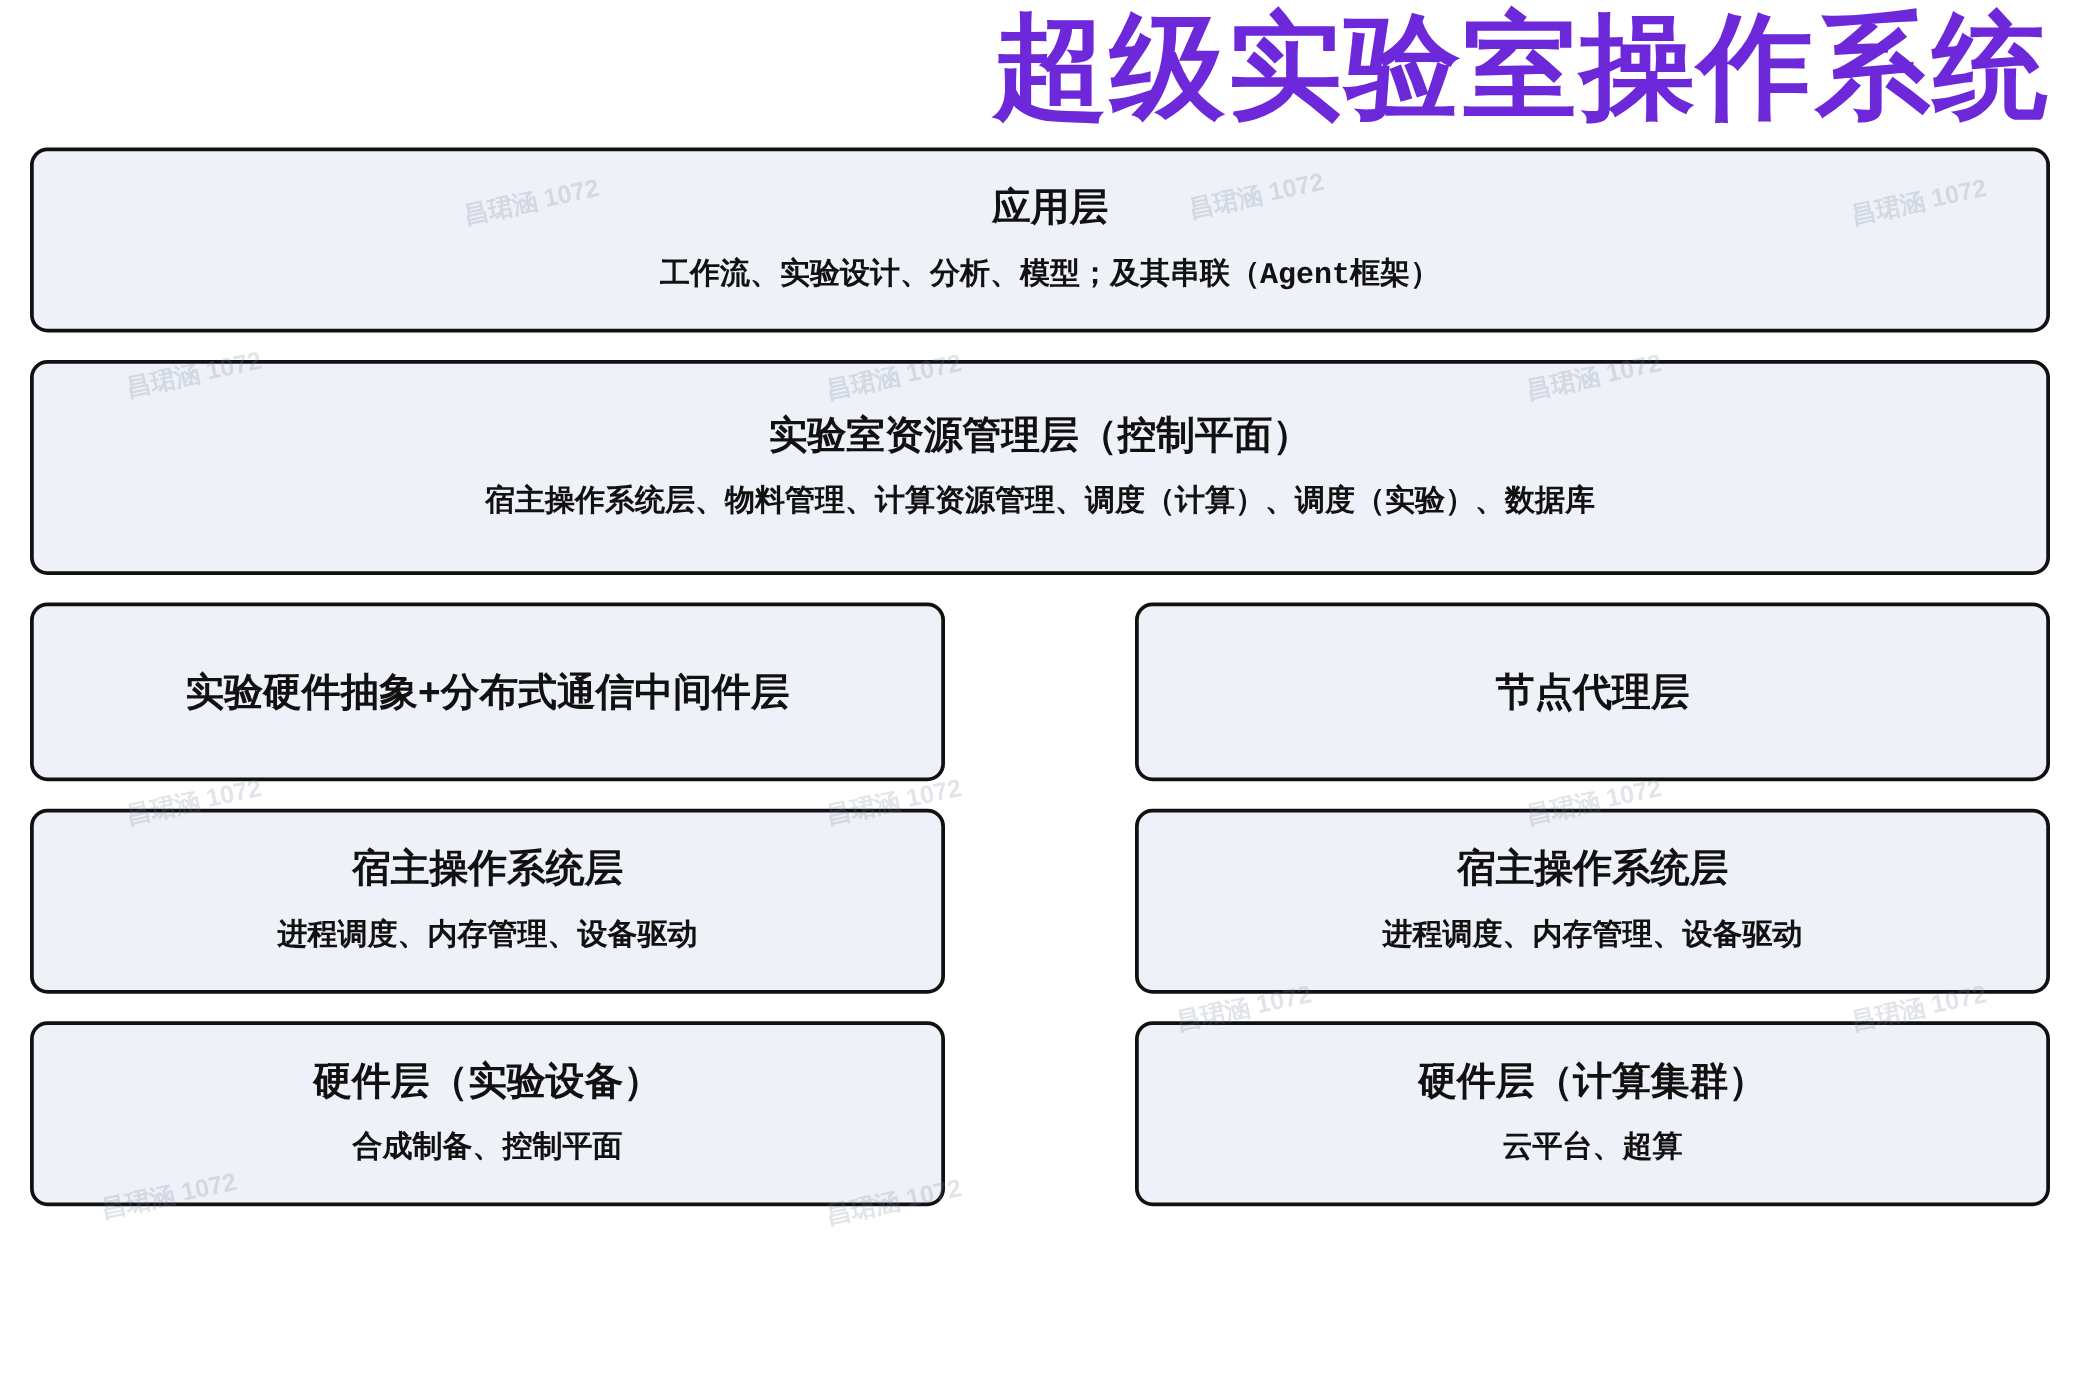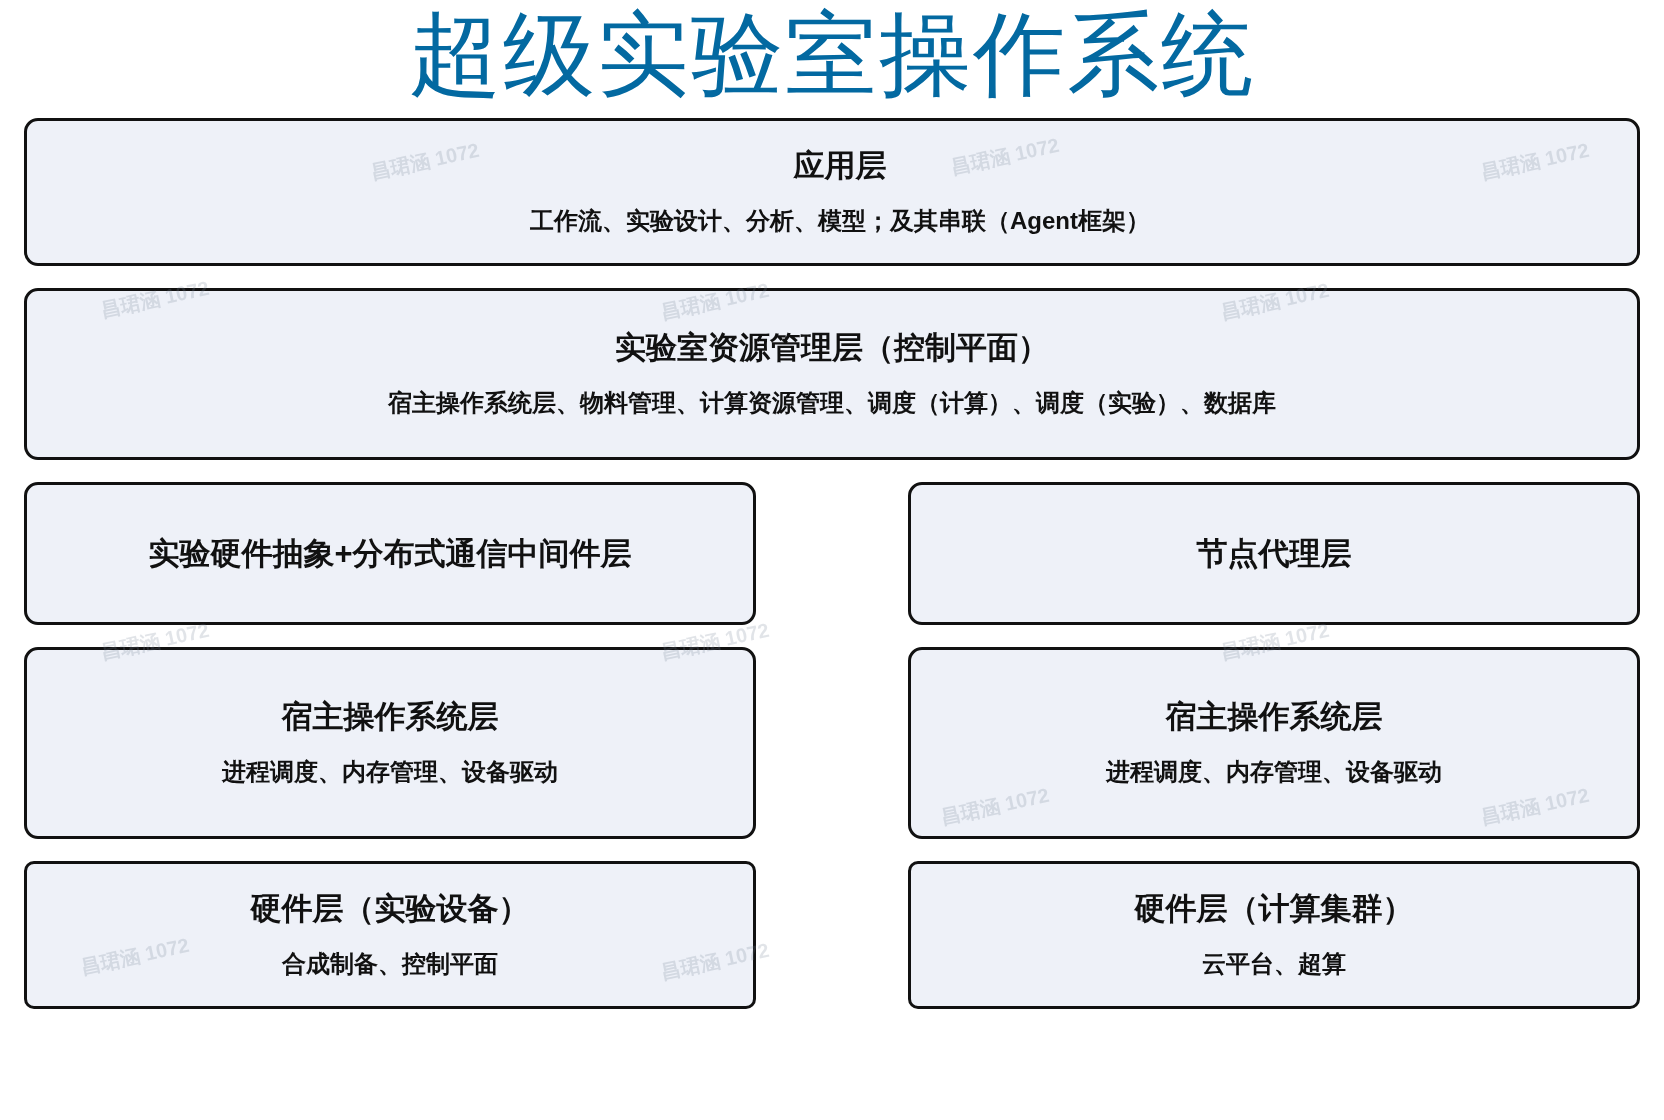--- a/index.html
+++ b/index.html
@@ -16,27 +16,27 @@
     position: relative;
   }
   #diagram {
     position: relative;
     width: 1664px;
     height: 1120px;
     box-sizing: border-box;
     padding: 0 24px;
   }
   .title {
-    text-align: center;
+    text-align: right;
     font-size: 92px;
-    font-weight: 400;
+    font-weight: 700;
     letter-spacing: 2px;
     line-height: 1.0;
     margin: 8px 0 18px 0;
-    color: #0369a1;
+    color: #6d28d9;
     position: relative;
     z-index: 3;
   }
   .box {
     border: 3px solid #111111;
     border-radius: 14px;
     background: #eef1f8;
     box-sizing: border-box;
     display: flex;
     flex-direction: column;
@@ -50,20 +50,21 @@
     font-weight: 700;
     line-height: 1.15;
     text-align: center;
   }
   .box .sub {
     font-size: 24px;
     font-weight: 600;
     line-height: 1.2;
     text-align: center;
     margin-top: 23px;
+    font-family: Liberation Mono, monospace;
   }
   .row-full {
     width: 100%;
   }
   .full-1 {
     height: 148px;
     margin-bottom: 22px;
     padding-left: 16px;
   }
   .full-2 {
@@ -75,25 +76,24 @@
     gap: 152px;
     margin-bottom: 22px;
   }
   .col {
     flex: 1 1 0;
   }
   .h-mid {
     height: 143px;
   }
   .h-host {
-    height: 192px;
+    height: 148px;
   }
   .h-hw {
     height: 148px;
-    border-radius: 10px;
   }
   .big-head {
     font-size: 37px;
     font-weight: 800;
   }
   .mid-head {
     font-size: 34px;
     font-weight: 800;
   }
   .host-head {

